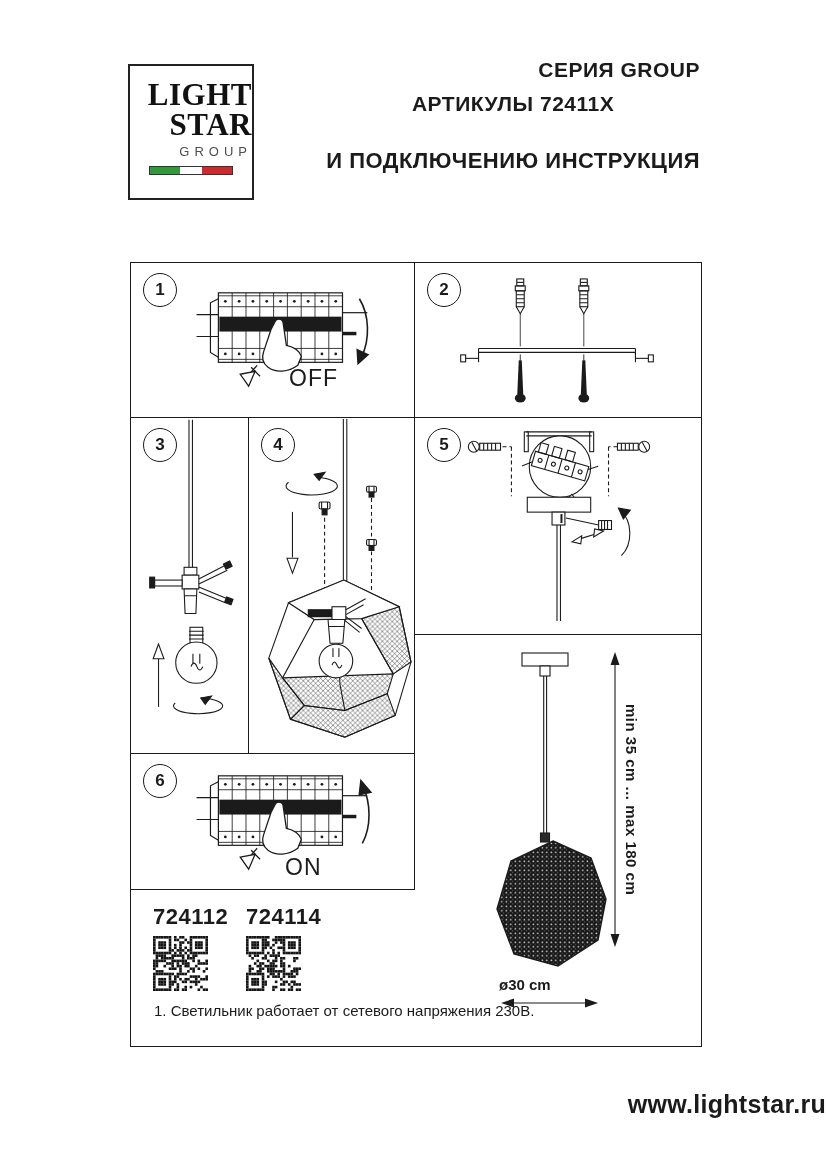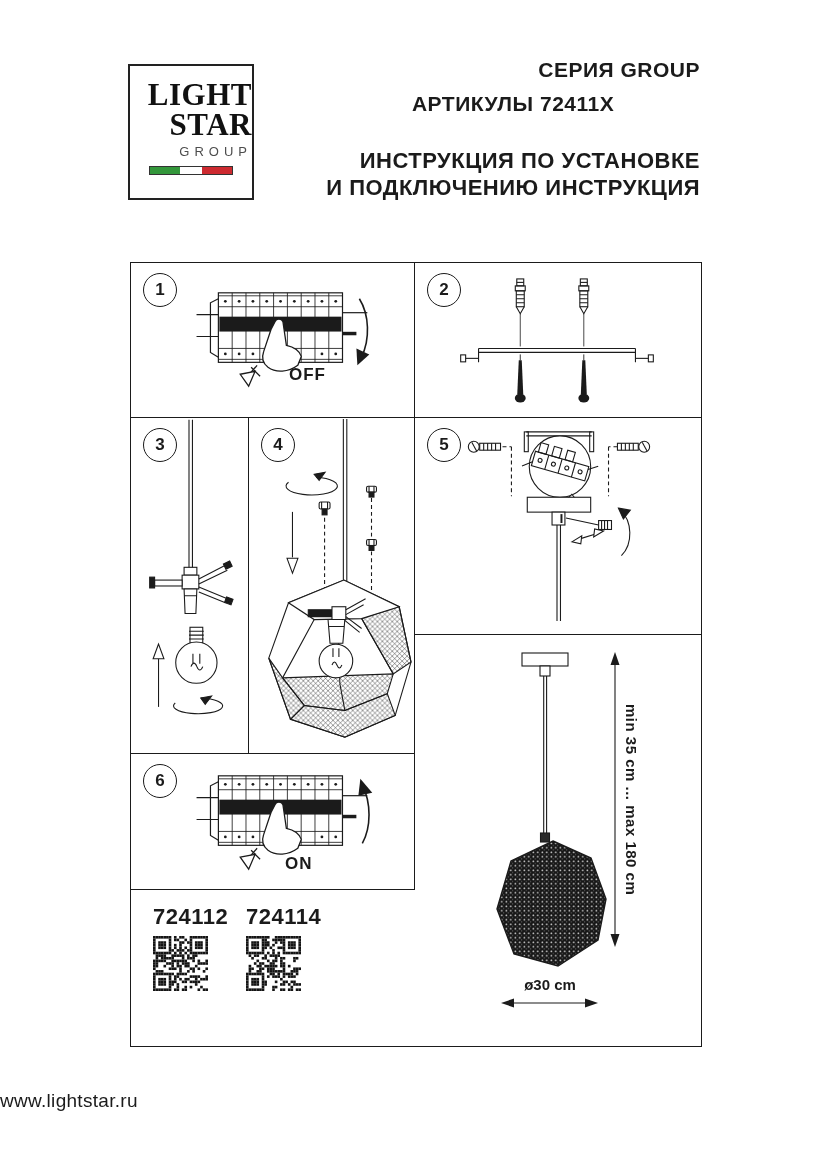--- a/index.html
+++ b/index.html
@@ -32,37 +32,37 @@
   .p3{left:0;top:155px;width:118px;height:336px;}
   .p4{left:118px;top:155px;width:166px;height:336px;}
   .p5{left:284px;top:155px;width:286px;height:217px;}
   .p6{left:0;top:491px;width:284px;height:136px;}
   .pend{left:284px;top:372px;width:286px;height:411px;}
   .qr-area{left:0;top:627px;width:284px;height:156px;}
   .badge{position:absolute;left:12px;top:10px;width:32px;height:32px;border:1.6px solid #1b1b1b;
          border-radius:50%;display:flex;align-items:center;justify-content:center;
          font-weight:bold;font-size:17px;background:#fff;z-index:2;}
   .drawing{position:absolute;left:0;top:0;}
-  .switch-label{position:absolute;font-weight:bold;font-size:17px;letter-spacing:1px;}
+  .switch-label{position:absolute;font-weight:normal;font-size:23px;letter-spacing:1px;}
   .p1 .switch-label{left:158px;top:102px;}
   .p6 .switch-label{left:154px;top:100px;}
   .height-label{position:absolute;left:204px;top:18px;height:293px;width:24px;
                 writing-mode:vertical-rl;display:flex;align-items:center;justify-content:center;
                 font-weight:bold;font-size:15px;letter-spacing:.5px;white-space:nowrap;}
-  .dia-label{position:absolute;left:84px;top:341px;width:102px;text-align:center;
+  .dia-label{position:absolute;left:84px;top:341px;width:102px;text-align:left;
              font-weight:bold;font-size:15px;}
   
   .qr-col{position:absolute;top:14px;width:70px;text-align:left;}
   .qr-col.first{left:22px;}
   .qr-col.second{left:87px;margin-left:28px;}
   .qr-label{font-weight:bold;font-size:22px;letter-spacing:.5px;margin-bottom:6px;}
   
   .notes{position:absolute;left:154px;top:1000px;width:540px;font-size:15px;line-height:21px;}
-  .footer-url{position:absolute;left:0;top:1090px;width:826px;text-align:left;
-              font-weight:normal;font-size:19px;letter-spacing:.3px;}
+  .footer-url{position:absolute;left:0;top:1090px;width:826px;text-align:right;
+              font-weight:bold;font-size:25px;letter-spacing:.3px;}
 </style>
 </head>
 <body>
 
 <div class="page">
 
   <div class="logo-box">
     <div class="logo-word first">LIGHT</div>
     <div class="logo-word">STAR</div>
     <div class="logo-group">GROUP</div>
@@ -70,21 +70,20 @@
       <div class="flag-seg" style="width: 37%; background: rgb(51, 151, 59);"></div>
       <div class="flag-seg" style="width: 26%; background: rgb(255, 255, 255);"></div>
       <div class="flag-seg" style="width: 37%; background: rgb(205, 42, 48);"></div>
     </div>
   </div>
 
   <div class="header">
     <div class="hdr-series">СЕРИЯ GROUP</div>
     <div class="hdr-articles">АРТИКУЛЫ 72411X</div>
     <div class="hdr-title">
-      <div>ИНСТРУКЦИЯ ПО УСТАНОВКЕ</div>
       <div>И ПОДКЛЮЧЕНИЮ ИНСТРУКЦИЯ</div>
     </div>
   </div>
 
   <div class="grid">
 
     <div class="panel p1 b-r b-b">
       <div class="badge">1</div>
       <svg class="drawing" width="282" height="152" viewBox="0 0 284 153">
         <g stroke="#1b1b1b" fill="none" stroke-width="1.2">
@@ -835,17 +834,18 @@
               <rect x="44.2" y="52.0" width="2.6" height="2.6"></rect>
               <rect x="49.4" y="52.0" width="2.6" height="2.6"></rect>
               <rect x="52.0" y="52.0" width="2.6" height="2.6"></rect>
             </svg></div>
       </div>
     </div>
 
   </div>
 
   <div class="notes">
+    <div>1. Светильник работает от сетевого напряжения 230В.</div>
   </div>
 
   <div class="footer-url">www.lightstar.ru</div>
 
 </div>
 
 </body></html>

